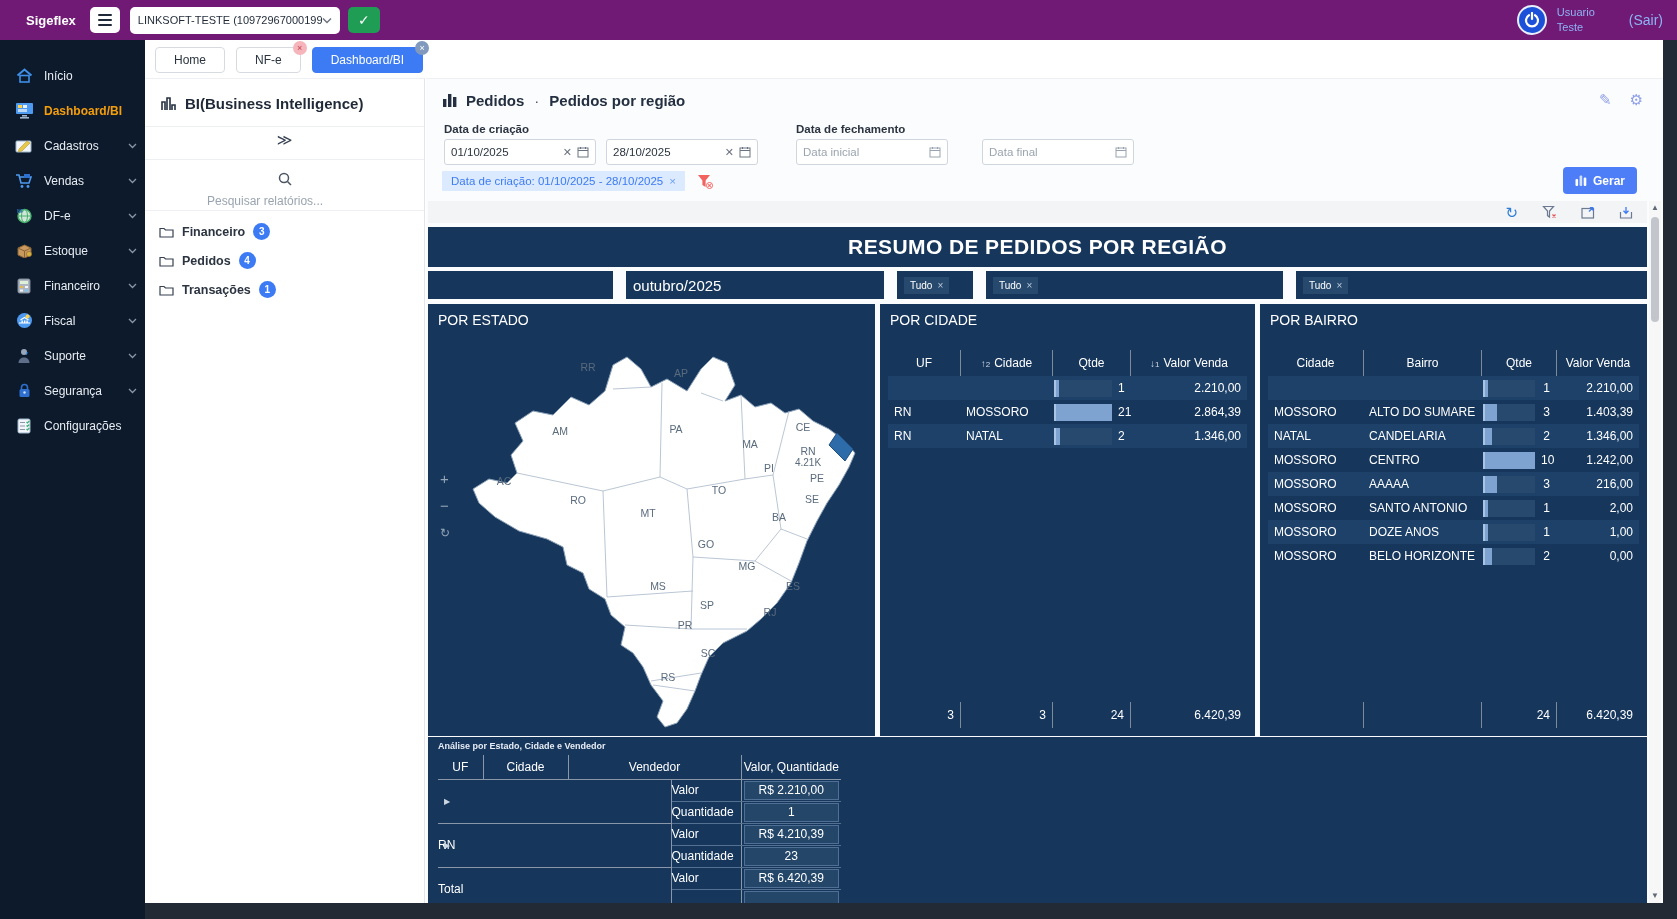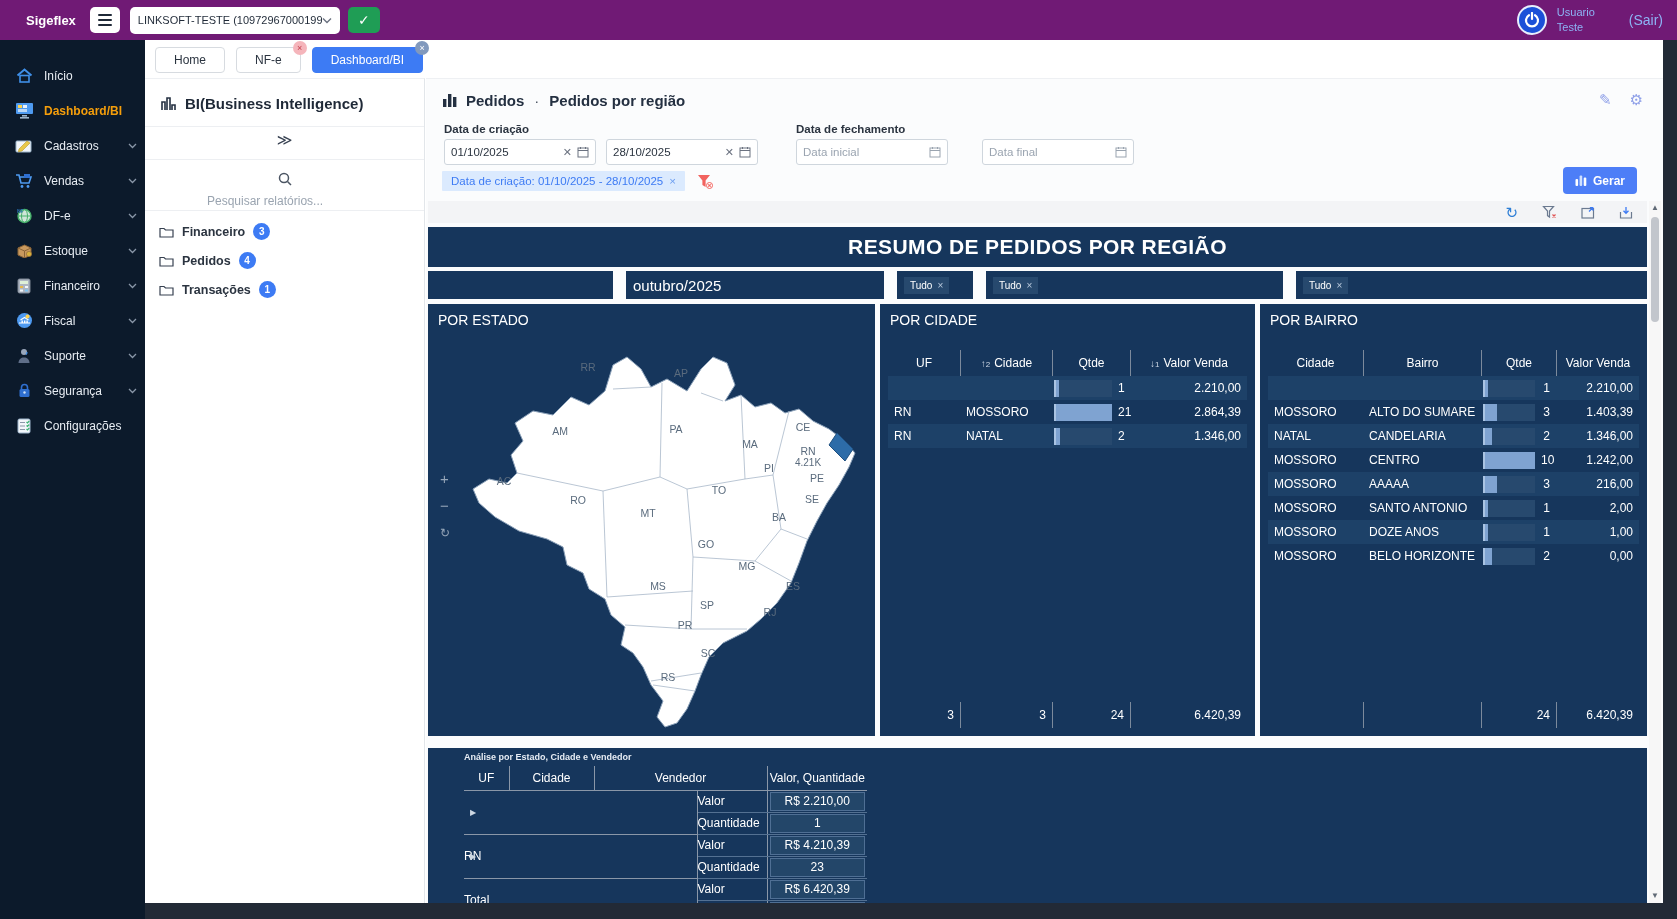--- a/index.html
+++ b/index.html
@@ -146,22 +146,22 @@
   .qtrack { width:58px; height:17px; background:#27496e; margin-right:6px; position:relative; flex:none; }
   .qfill { position:absolute; left:0; top:0; bottom:0; background:#7fa3d1; border-left:2px solid #aac4e3; }
   .qnum { margin-left:auto; }
   .dfoot { position:absolute; left:8px; right:8px; bottom:8px; height:26px; font-size:12px; }
   .dfoot .dcell { border-left:1px solid #7c8a9c; justify-content:flex-end; height:26px; }
   .dfoot .dcell:first-child { border-left:none; }
   .sort-ind { font-size:10px; color:#cfd9e6; }
   .sort-ind small { font-size:8px; }
 
   
-  .bottom-panel { flex:1; margin-top:12px; background:#16365c; overflow:hidden; position:relative;
-                  padding:4px 0 0 36px; }
+  .bottom-panel { flex:1; margin-top:1px; background:#16365c; overflow:hidden; position:relative;
+                  padding:4px 0 0 10px; }
   .bp-title { font-size:9px; font-weight:bold; color:#e6ecf4; margin-bottom:4px; }
   table.pivot { border-collapse:collapse; table-layout:fixed; width:403px; color:#fff; font-size:12px; }
   table.pivot th { height:24px; font-weight:normal; border-right:1px solid #8a97a8;
                    border-bottom:1px solid #8a97a8; }
   table.pivot th:last-child { border-right:none; }
   table.pivot td { height:22px; text-align:left; }
   td.grp { border-right:1px solid #8a97a8; border-bottom:1px solid #8a97a8; position:relative; }
   td.grp .exp { position:absolute; left:6px; top:50%; transform:translateY(-50%); font-size:8px; color:#cdd7e2; cursor:pointer; }
   td.sub { border-right:1px solid #8a97a8; border-bottom:1px solid #547192; }
   td.val { padding:1px 2px; border-bottom:1px solid #547192; }

